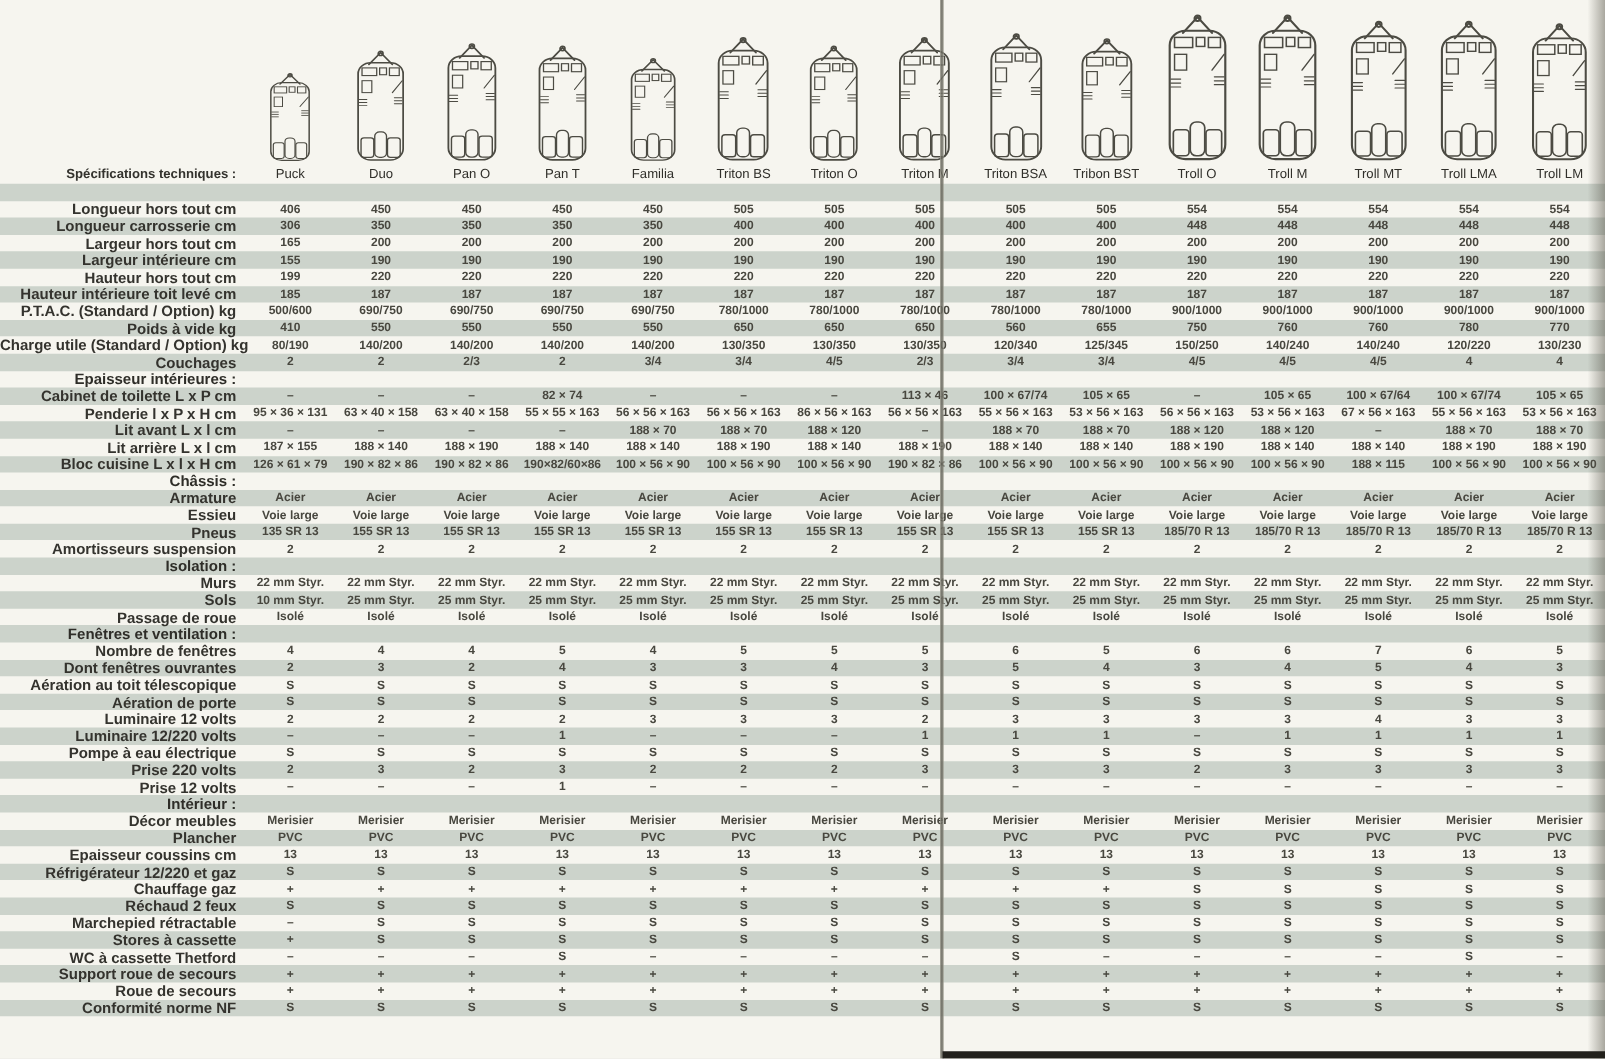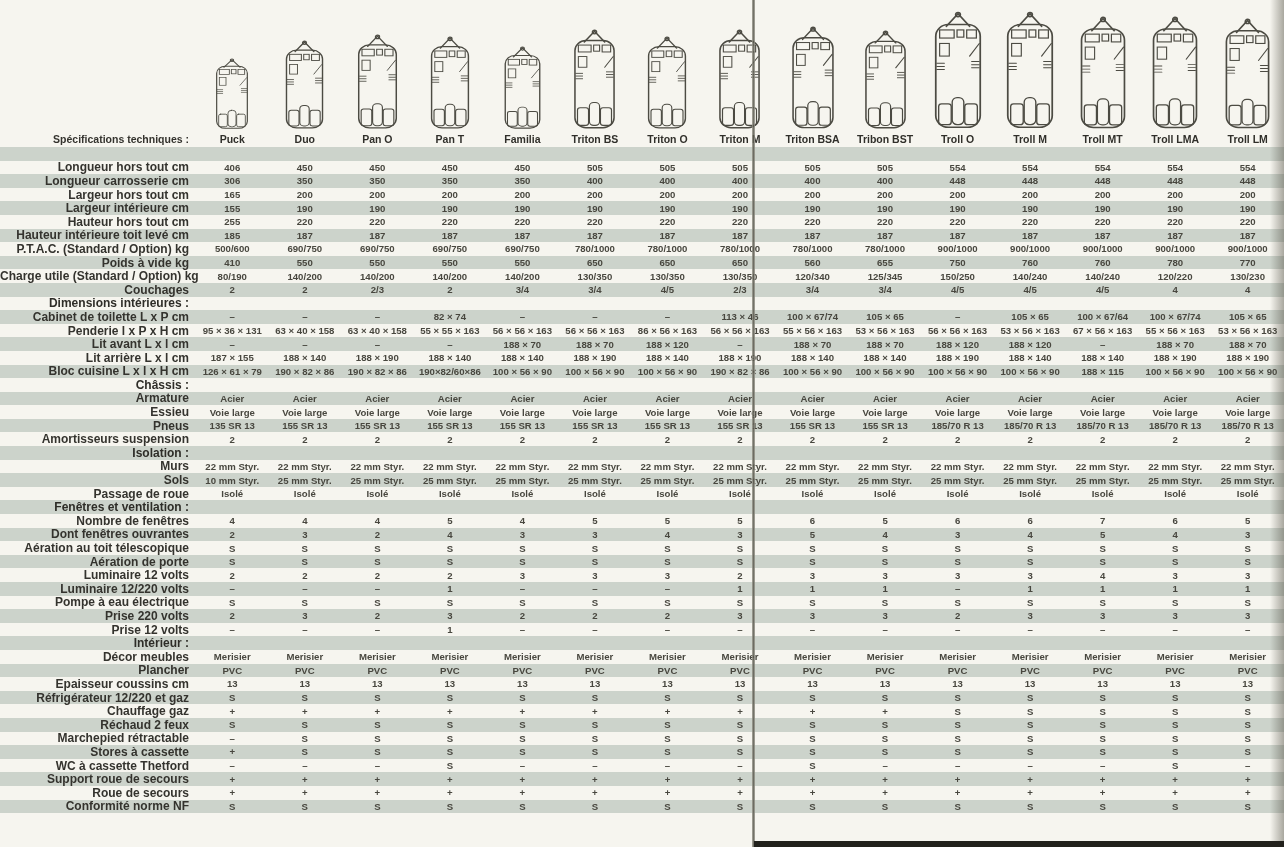--- a/index.html
+++ b/index.html
@@ -10,21 +10,21 @@
   .icon-cell{flex:1;display:flex;align-items:flex-end;justify-content:center;height:130px;}
   .icon-cell svg{display:block;}
   .spec-table{position:absolute;top:130px;left:0;right:0;}
   .row{display:flex;height:13.6px;align-items:center;}
   .row.header{height:17px;}
   .spec-table .row:nth-child(even){background:#ccd3cb;}
   .label-cell{width:196px;flex:none;text-align:right;padding-right:7px;box-sizing:border-box;
               font-size:12px;font-weight:700;white-space:nowrap;color:#34332e;}
   .value-cell{flex:1;text-align:center;font-size:9.6px;font-weight:600;white-space:nowrap;color:#48473f;}
   .row.header .label-cell{font-size:10.5px;}
-  .row.header .value-cell{font-size:10.5px;font-weight:700;color:#302f2a;}
+  .row.header .value-cell{font-size:10.5px;font-weight:400;color:#302f2a;}
   .row.section .label-cell{color:#2e2d28;}
   .gutter{position:absolute;left:752px;top:0;width:3px;height:100%;z-index:5;
           background:linear-gradient(to right,#a3a296,#5b5a50,#a3a296);opacity:.85;}
   .right-edge{position:absolute;right:0;top:0;width:14px;height:100%;z-index:5;
           background:linear-gradient(to right,rgba(100,98,88,0),rgba(92,90,79,.5));}
   .bottom-edge{position:absolute;left:754px;right:0;bottom:0;height:6px;background:#22211c;z-index:6;}
 </style>
 </head>
 <body>
 
@@ -376,21 +376,21 @@
         <div class="value-cell">190</div>
         <div class="value-cell">190</div>
         <div class="value-cell">190</div>
         <div class="value-cell">190</div>
         <div class="value-cell">190</div>
         <div class="value-cell">190</div>
         <div class="value-cell">190</div>
       </div>
       <div class="row data">
         <div class="label-cell">Hauteur hors tout cm</div>
-        <div class="value-cell">255</div>
+        <div class="value-cell">199</div>
         <div class="value-cell">220</div>
         <div class="value-cell">220</div>
         <div class="value-cell">220</div>
         <div class="value-cell">220</div>
         <div class="value-cell">220</div>
         <div class="value-cell">220</div>
         <div class="value-cell">220</div>
         <div class="value-cell">220</div>
         <div class="value-cell">220</div>
         <div class="value-cell">220</div>
@@ -483,21 +483,21 @@
         <div class="value-cell">2/3</div>
         <div class="value-cell">3/4</div>
         <div class="value-cell">3/4</div>
         <div class="value-cell">4/5</div>
         <div class="value-cell">4/5</div>
         <div class="value-cell">4/5</div>
         <div class="value-cell">4</div>
         <div class="value-cell">4</div>
       </div>
       <div class="row section">
-        <div class="label-cell">Dimensions intérieures :</div>
+        <div class="label-cell">Epaisseur intérieures :</div>
       </div>
       <div class="row data">
         <div class="label-cell">Cabinet de toilette L x P cm</div>
         <div class="value-cell">–</div>
         <div class="value-cell">–</div>
         <div class="value-cell">–</div>
         <div class="value-cell">82 × 74</div>
         <div class="value-cell">–</div>
         <div class="value-cell">–</div>
         <div class="value-cell">–</div>

